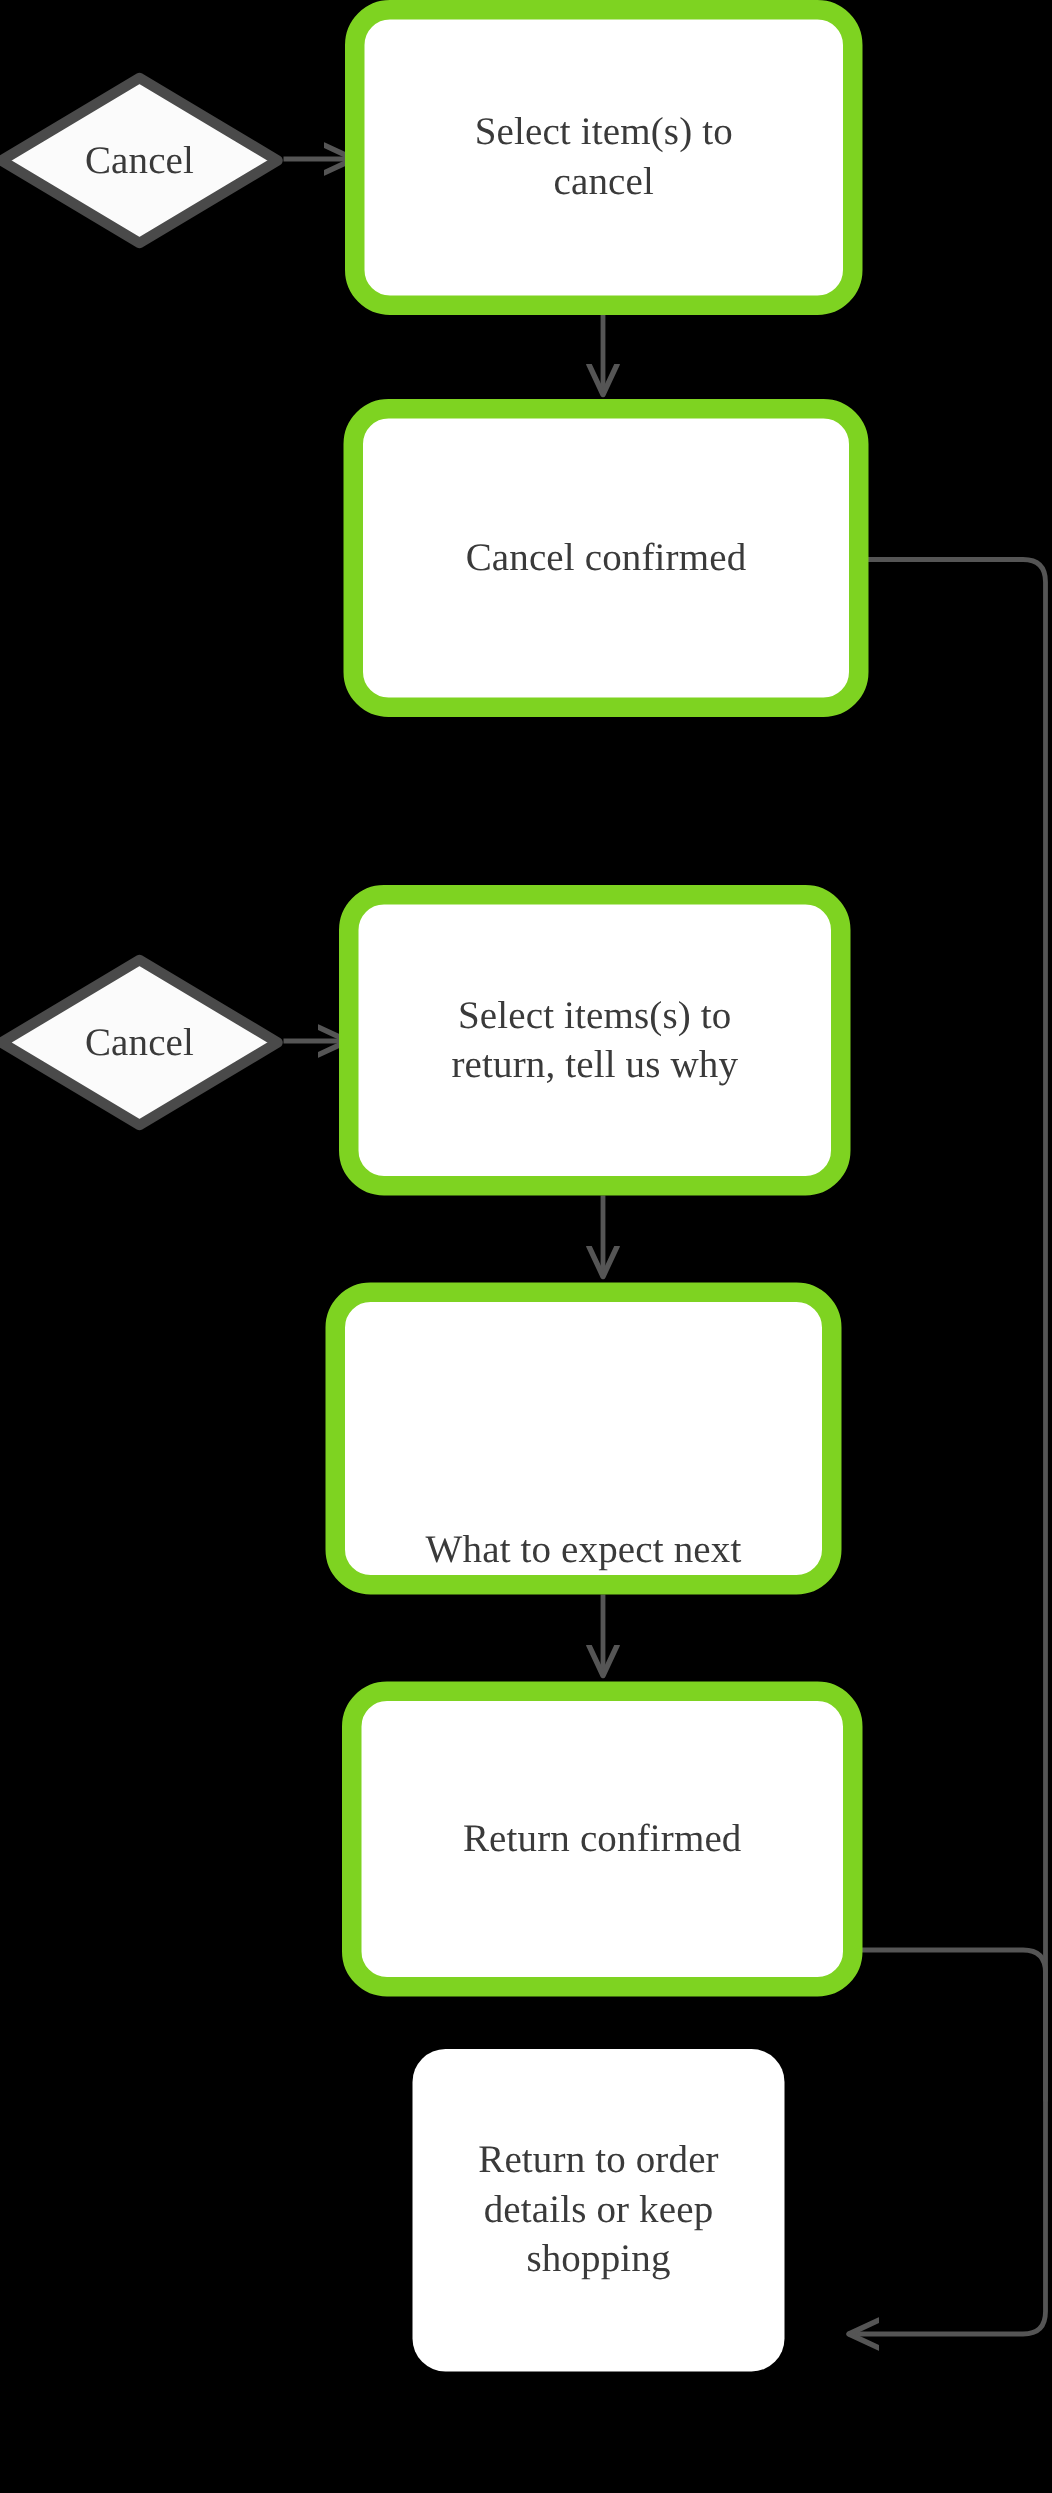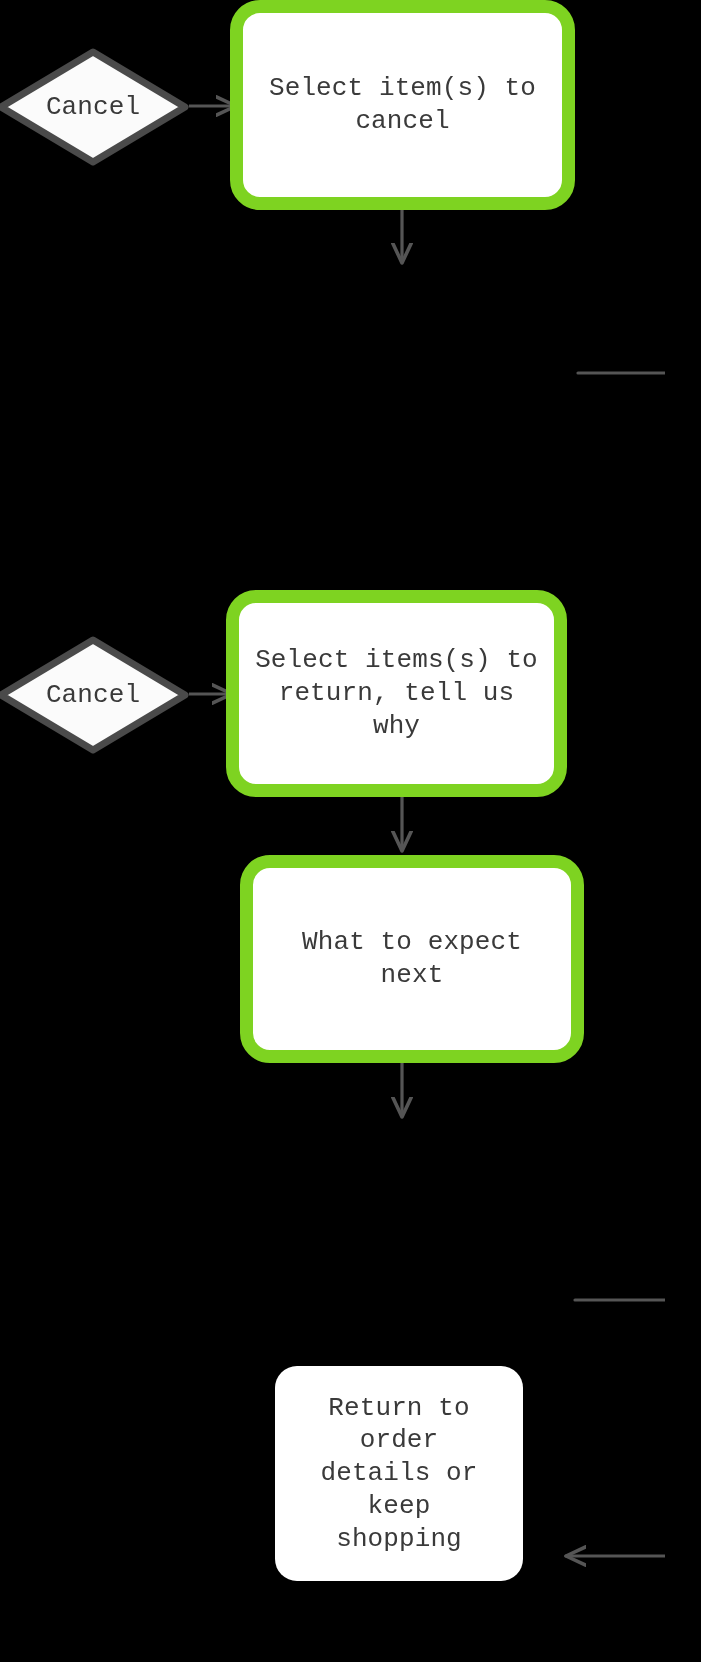--- a/index.html
+++ b/index.html
@@ -6,21 +6,22 @@
     margin: 0;
     padding: 0;
     background: #000000;
   }
   #canvas {
     position: relative;
     width: 665px;
     height: 1662px;
     background: #000000;
     overflow: hidden;
-    font-family: Liberation Mono, monospace;
+    font-family: Liberation Serif, serif;
+    padding-left: 35px;
   }
   
   #connectors {
     position: absolute;
     left: 0; top: 0;
     width: 701px;
     height: 1662px;
     pointer-events: none;
   }
   
@@ -105,37 +106,43 @@
       <polygon points="96,4 188,59 96,114 4,59" fill="#fbfbfb" stroke="#4a4a4a" stroke-width="7" stroke-linejoin="round"></polygon>
     </svg>
     <span class="label">Cancel</span>
   </div>
 
   <div class="node framed" style="left: 230px; top: 0px; width: 345px; height: 210px; --accent: #7ed321;">
     <span class="label">Select item(s) to
 cancel</span>
   </div>
 
+  <div class="node framed" style="left: 229px; top: 266px; width: 350px; height: 212px; --accent: #7ed321;">
+    <span class="label">Cancel confirmed</span>
+  </div>
 
   <div class="diamond" style="left:-3px; top:636px; width:192px; height:118px;">
     <svg class="shape" viewBox="0 0 192 118" preserveAspectRatio="none" xmlns="http://www.w3.org/2000/svg">
       <polygon points="96,4 188,59 96,114 4,59" fill="#fbfbfb" stroke="#4a4a4a" stroke-width="7" stroke-linejoin="round"></polygon>
     </svg>
     <span class="label">Cancel</span>
   </div>
 
   <div class="node framed" style="left: 226px; top: 590px; width: 341px; height: 207px; --accent: #7ed321;">
     <span class="label">Select items(s) to
 return, tell us why</span>
   </div>
 
-  <div class="node framed" style="left: 240px; top: 855px; width: 344px; height: 208px; --accent: #7ed321;">
+  <div class="node framed" style="left: 217px; top: 855px; width: 344px; height: 208px; align-items: flex-end; --accent: #7ed321;">
     <span class="label">What to expect next</span>
   </div>
 
+  <div class="node framed" style="left: 228px; top: 1121px; width: 347px; height: 210px; --accent: #7ed321;">
+    <span class="label">Return confirmed</span>
+  </div>
 
   <div class="node" style="left:275px; top:1366px; width:248px; height:215px; border-radius:22px;">
     <span class="label">Return to order
 details or keep
 shopping</span>
   </div>
 
 </div>
 
 </body></html>

